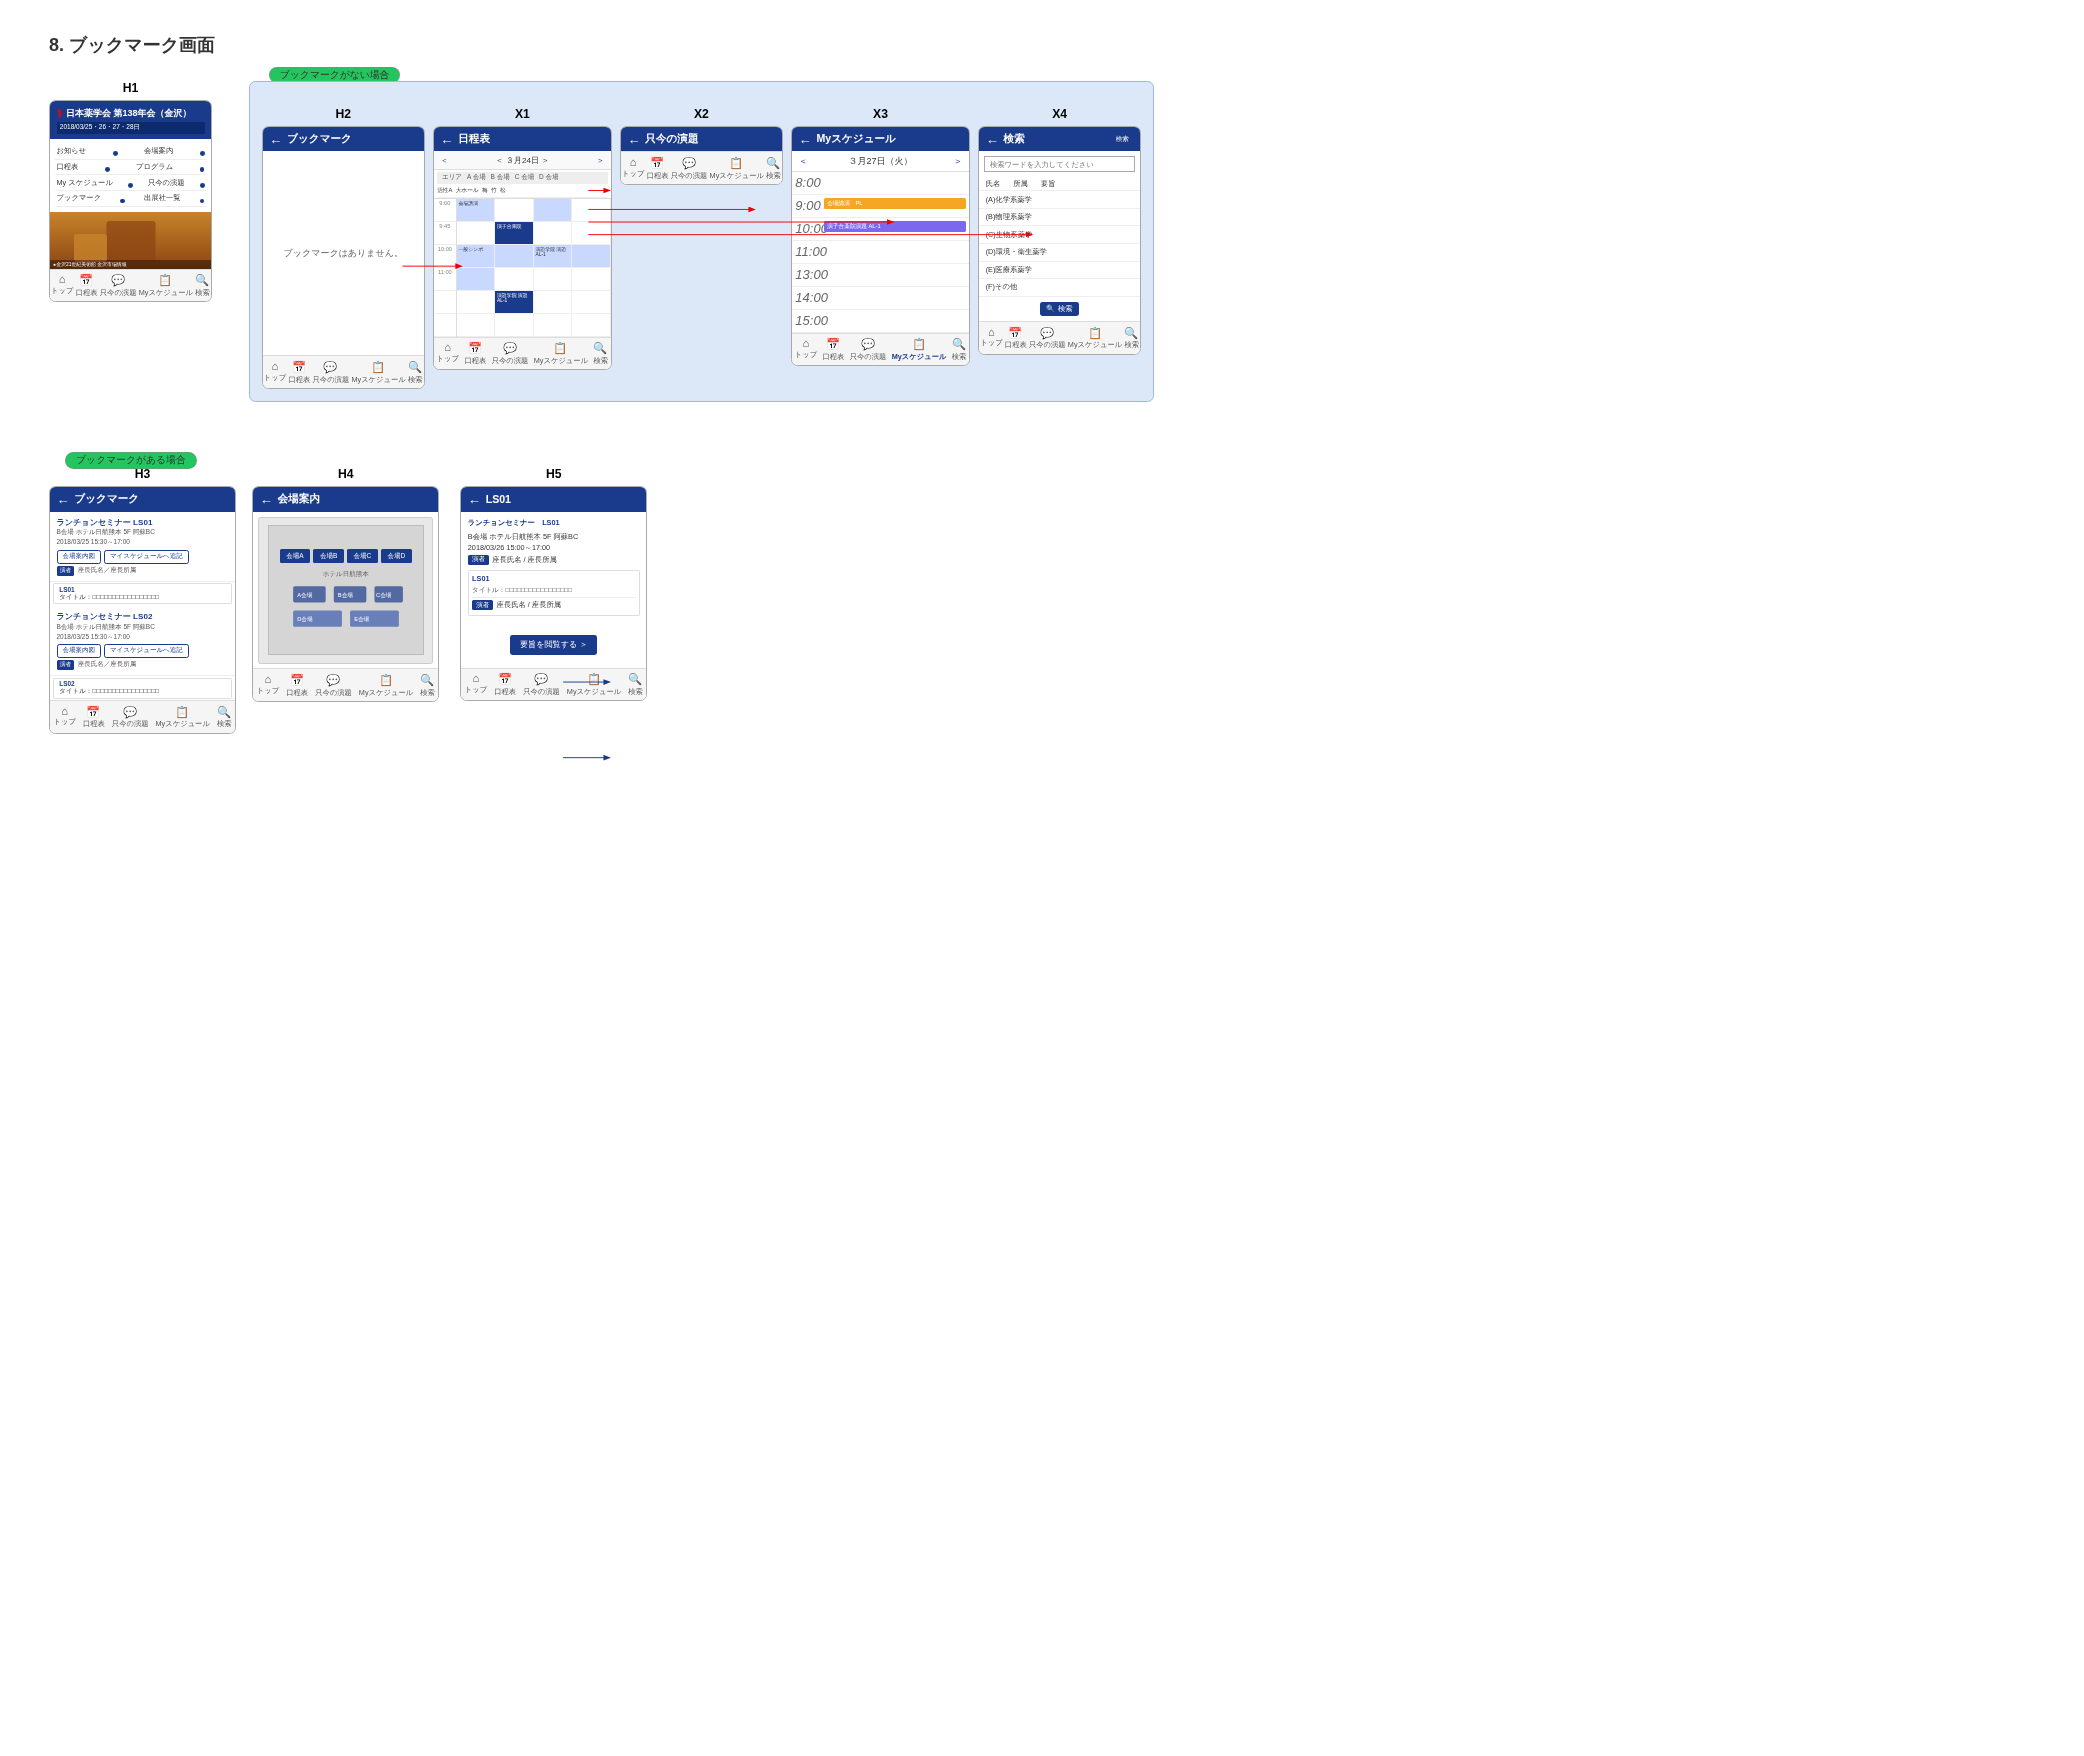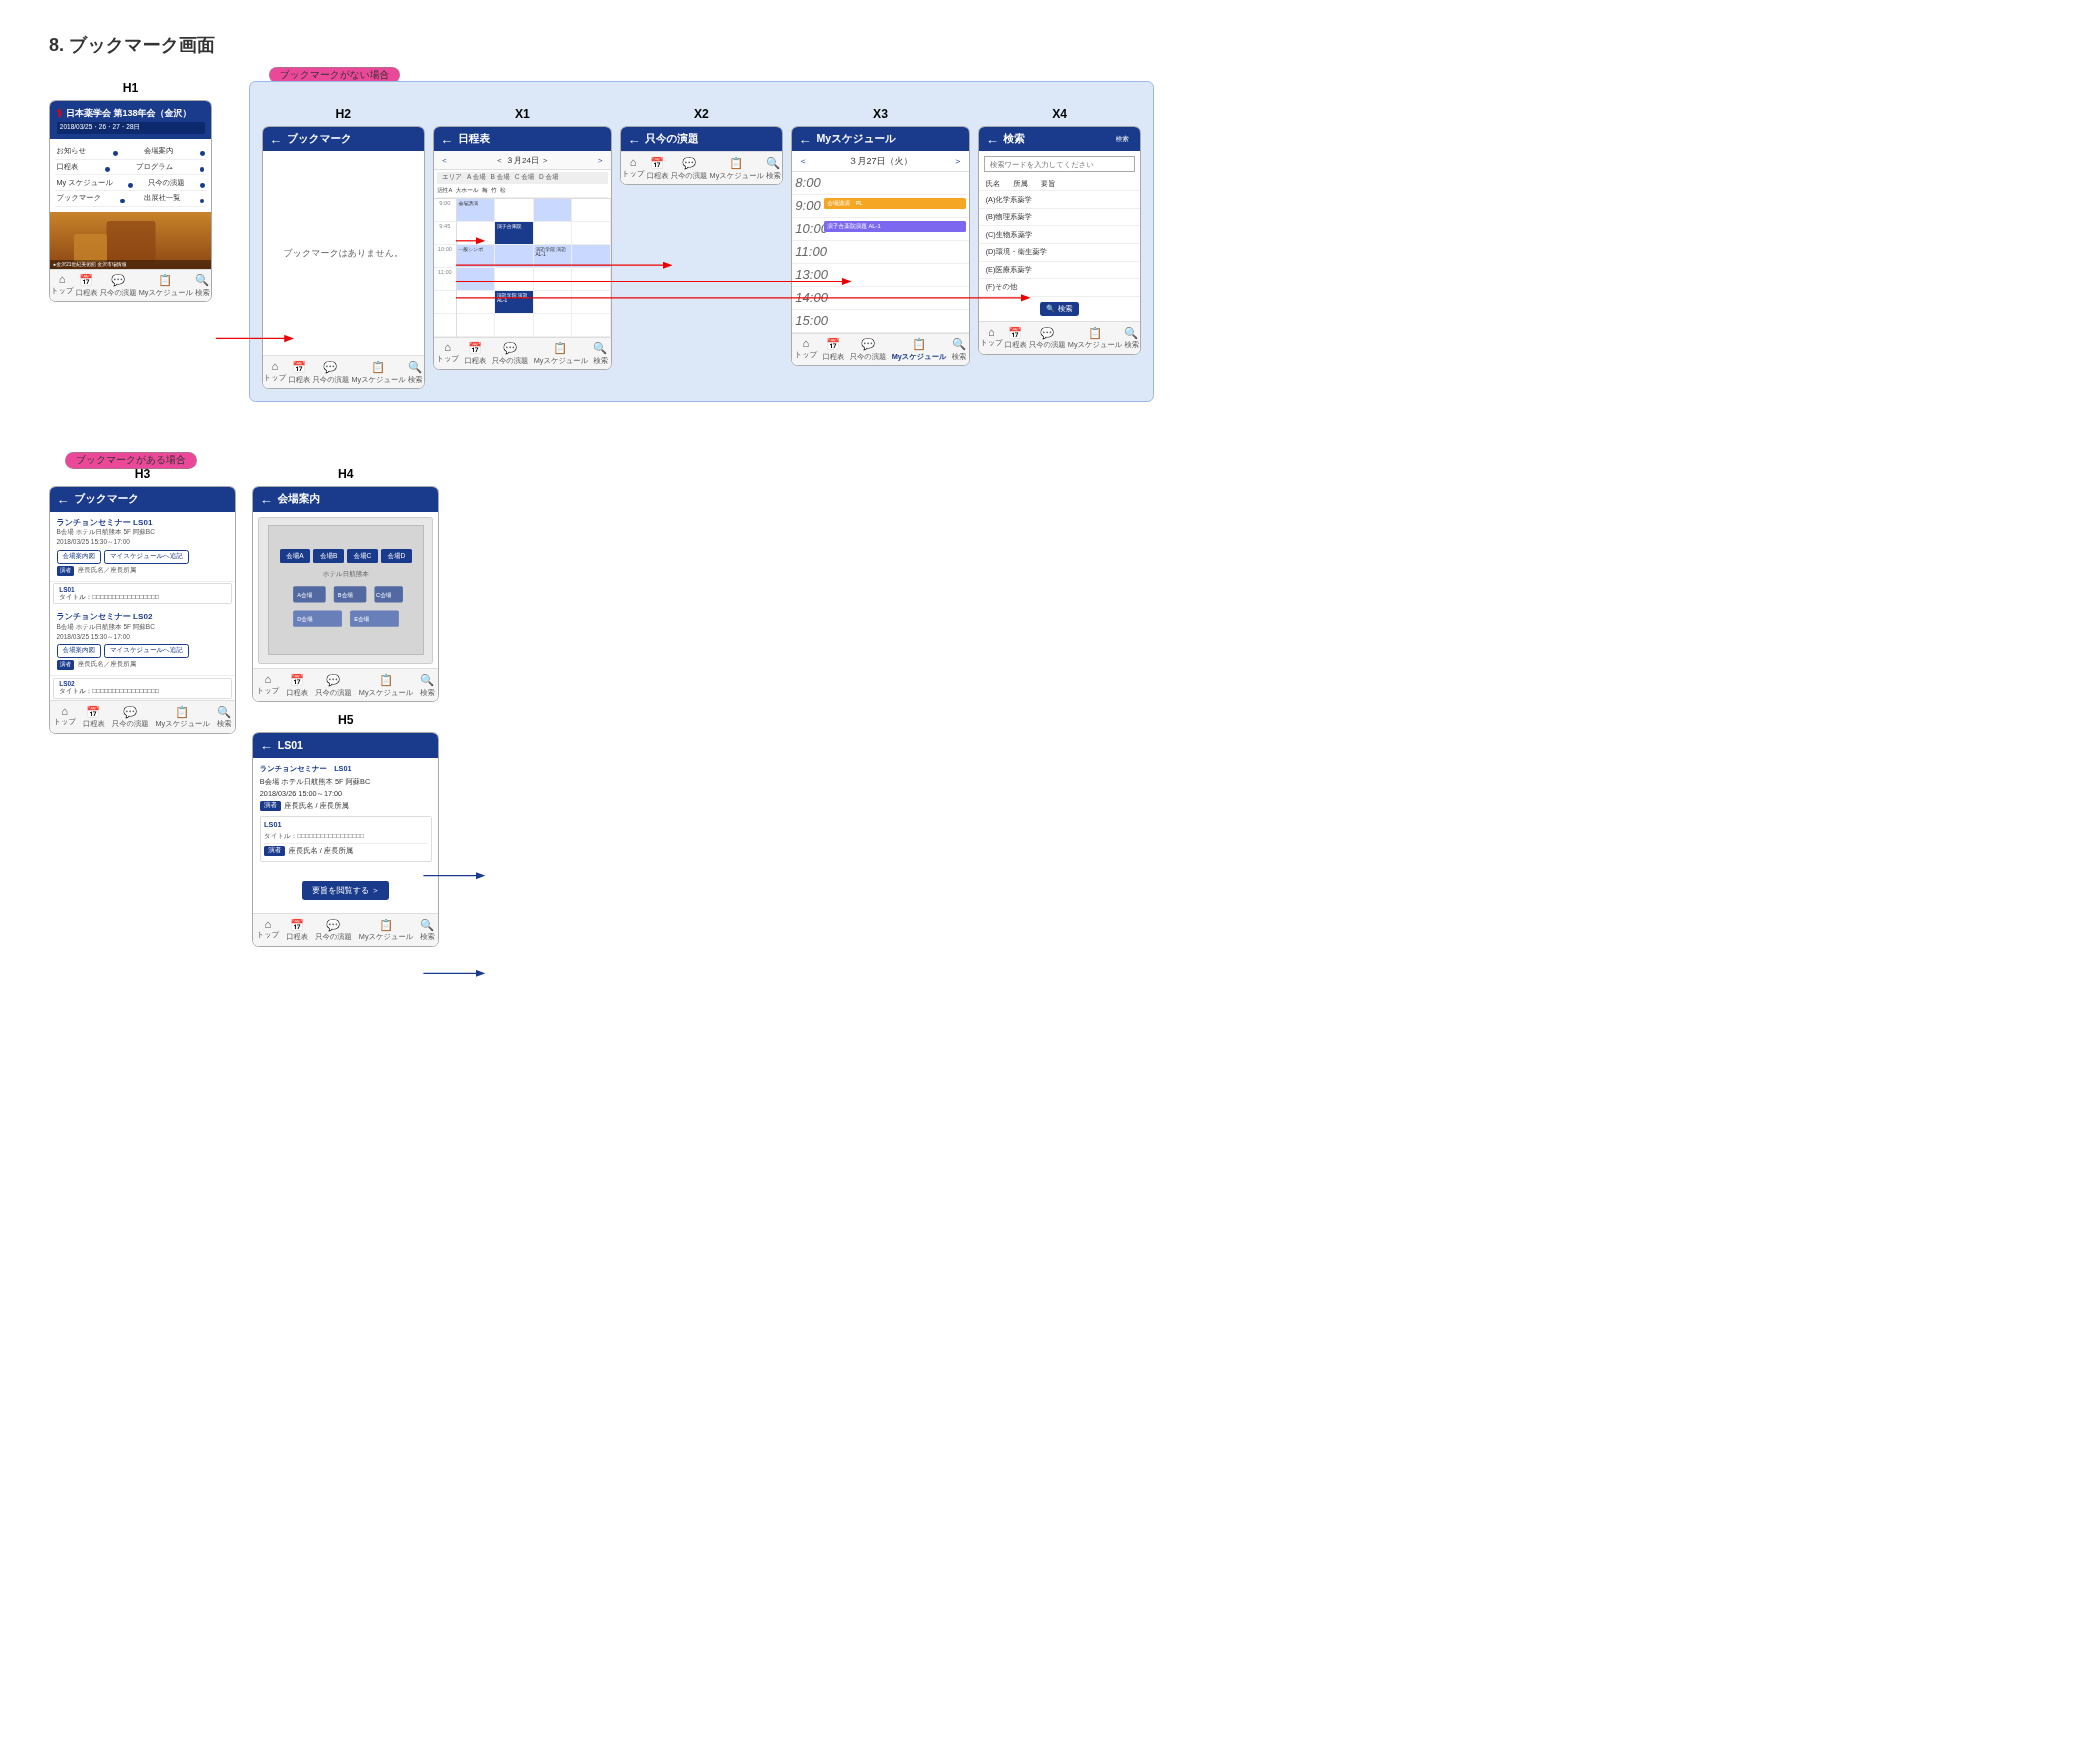--- a/index.html
+++ b/index.html
@@ -515,21 +515,21 @@
 
     .page-outer {
       position: relative;
     }
 
     .dashed-box-label {
       border: 0.8px dashed #888;
       border-radius: 11.4px;
       padding: 0.8px 9.8px;
       font-size: 9.8px;
-      background: #ec4899;
+      background: #22c55e;
       display: inline-block;
       white-space: nowrap;
     }
 
     .x2-small-text {
       font-size: 7.3px;
       color: #555;
       text-align: center;
     }
 
@@ -991,21 +991,21 @@
                 <span>Myスケジュール</span>
               </div>
             <div class="footer-item">
                 <span class="footer-icon">🔍</span>
                 <span>検索</span>
               </div>
           </div>
         </div>
       </div>
 
-      <div style="display:flex; flex-direction:column; gap:11px;">
+      <div style="display:flex; flex-direction:row; gap:21px;">
 
         <div class="screen-wrapper">
           <div class="screen-label">H4</div>
           <div class="screen-mockup h4-screen">
             <div class="screen-header-blue">
               <span class="back-arrow">←</span>
               <span>会場案内</span>
             </div>
             <div class="venue-map">
               <div class="venue-map-inner">

